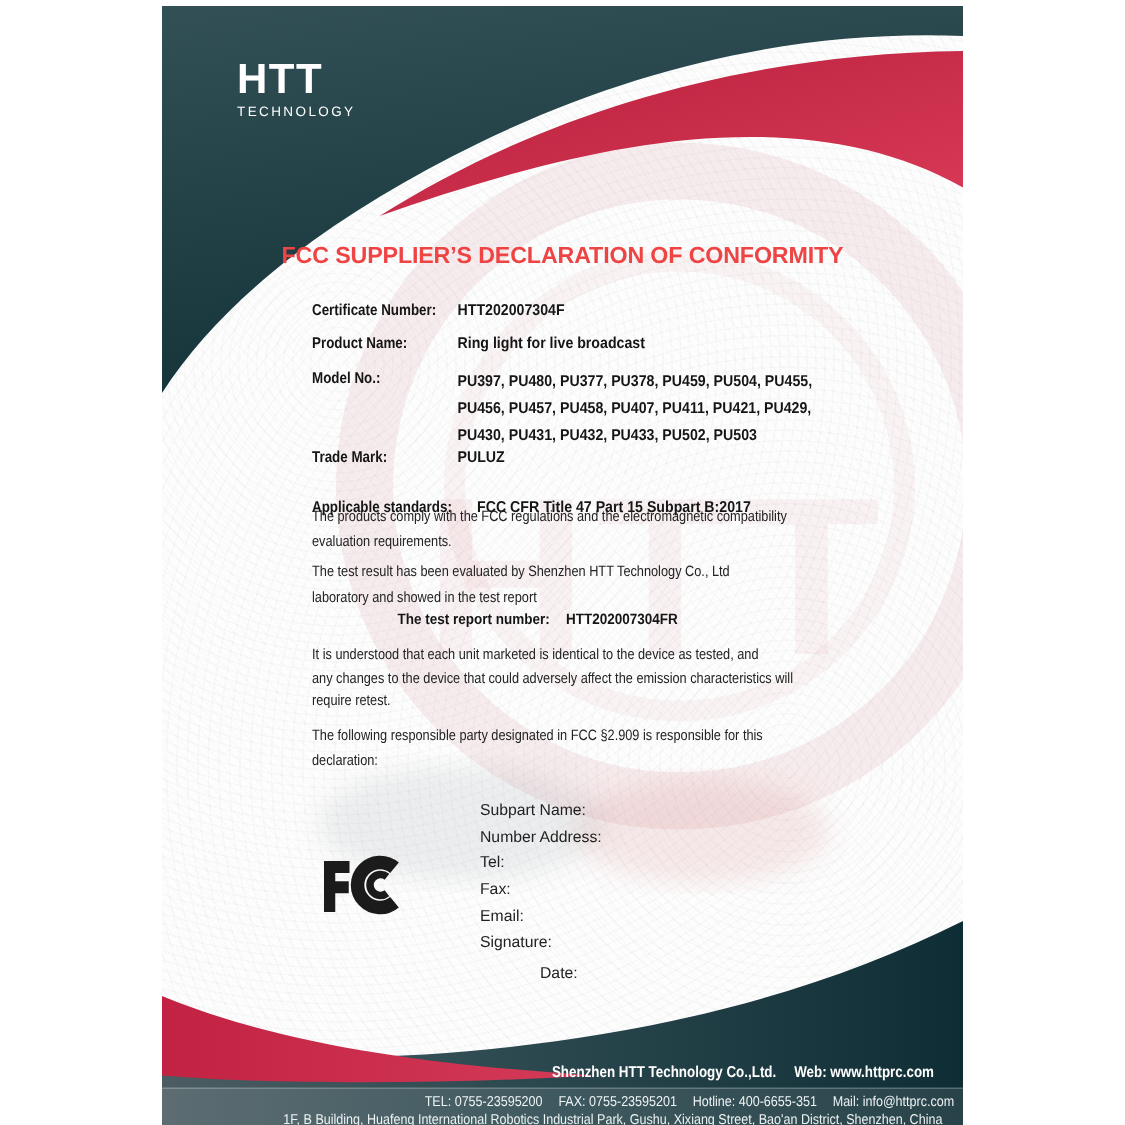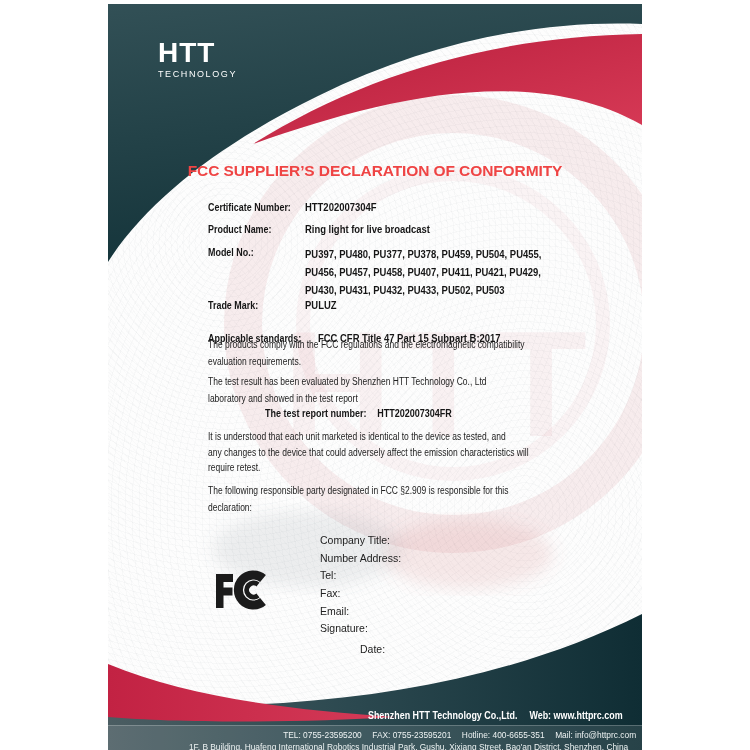--- a/index.html
+++ b/index.html
@@ -146,21 +146,21 @@
         <div class="pline" style="line-height:15.5px">any changes to the device that could adversely affect the emission characteristics will</div>
         <div class="pline" style="line-height:15.5px">require retest.</div>
       </div>
 
       <div class="abs para" style="top:479px">
         <div class="pline">The following responsible party designated in FCC §2.909 is responsible for this</div>
         <div class="pline">declaration:</div>
       </div>
 
       <div class="abs company">
-        <div class="citem">Company Title:</div>
+        <div class="citem">Subpart Name:</div>
         <div class="citem">Number Address:</div>
         <div class="citem">Tel:</div>
         <div class="citem">Fax:</div>
         <div class="citem">Email:</div>
         <div class="citem">Signature:</div>
         <div class="citem">Date:</div>
       </div>
 
       <svg class="abs fcc" viewBox="0 0 64 48">
         <path d="M4,8 h17 v8 h-9.5 v5.5 h9 v8 h-9 v12.5 h-7.5 z" fill="#1b1b1b"></path>

